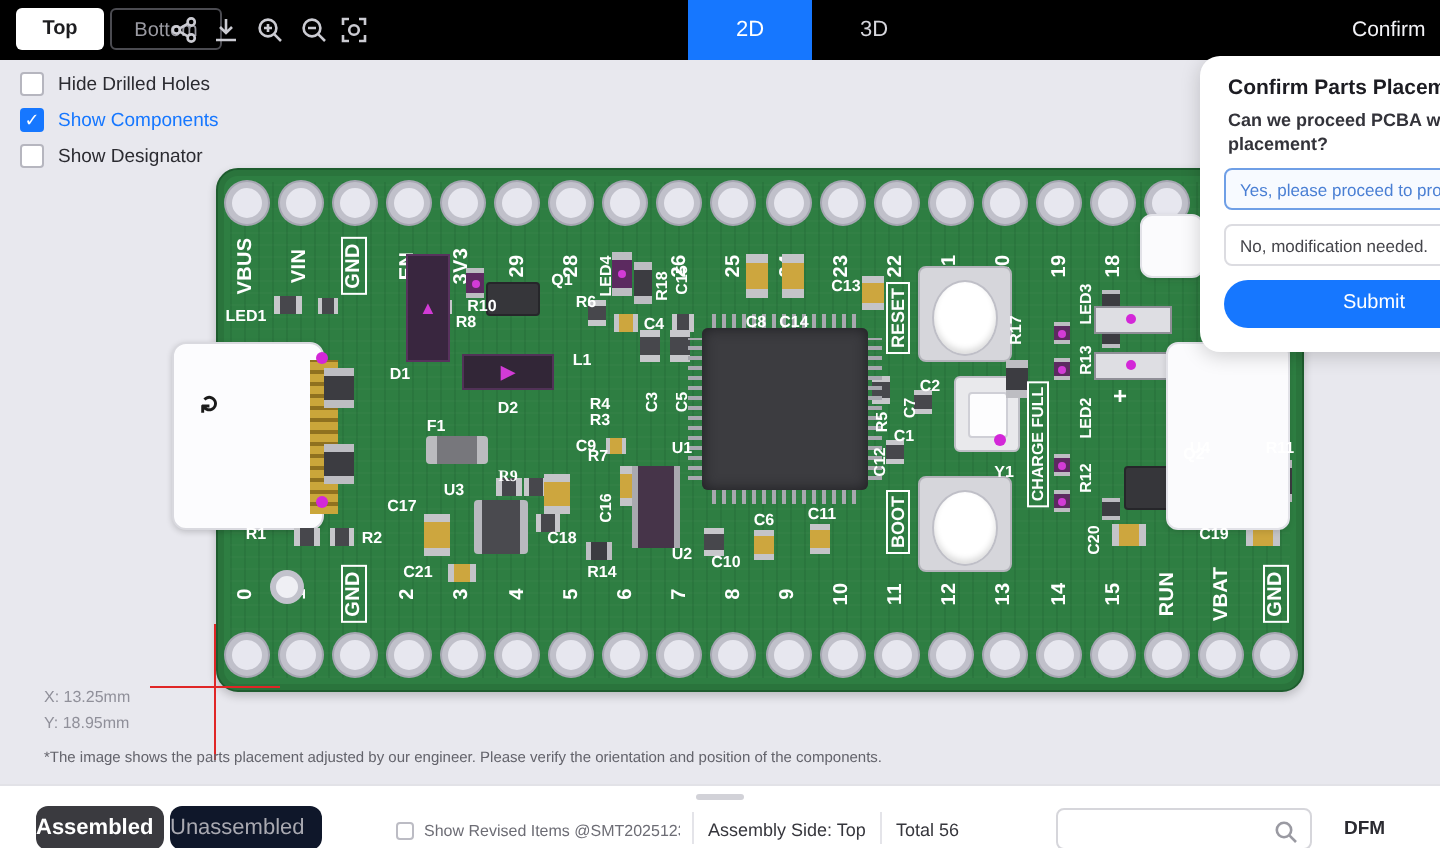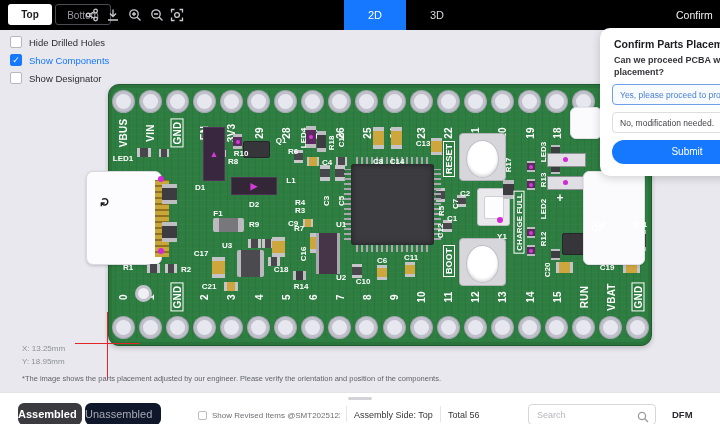--- a/index.html
+++ b/index.html
@@ -286,21 +286,21 @@
       <div class="deslab" style="left: 327px; top: 162px;">C4</div>
       <div class="deslab" style="left: 378px; top: 161px;">C8</div>
       <div class="deslab" style="left: 397px; top: 161px;">C14</div>
       <div class="deslab" style="left: 423px; top: 143px;">C13</div>
       <div class="deslab" style="left: 200px; top: 187px;">D1</div>
       <div class="deslab" style="left: 254px; top: 204px;">D2</div>
       <div class="deslab" style="left: 291px; top: 180px;">L1</div>
       <div class="deslab" style="left: 300px; top: 202px;">R4</div>
       <div class="deslab" style="left: 300px; top: 210px;">R3</div>
       <div class="deslab" style="left: 218px; top: 213px;">F1</div>
-      <div class="deslab" style="left: 254px; top: 224px;">R9</div>
+      <div class="deslab" style="left: 254px; top: 238px; font-family: Liberation Serif, serif;">R9</div>
       <div class="deslab" style="left: 293px; top: 223px;">C9</div>
       <div class="deslab" style="left: 299px; top: 228px;">R7</div>
       <div class="deslab" style="left: 341px; top: 224px;">U1</div>
       <div class="deslab dvert" style="left: 303px; top: 254px;">C16</div>
       <div class="deslab" style="left: 227px; top: 245px;">U3</div>
       <div class="deslab" style="left: 201px; top: 253px;">C17</div>
       <div class="deslab" style="left: 186px; top: 269px;">R2</div>
       <div class="deslab" style="left: 128px; top: 267px;">R1</div>
       <div class="deslab" style="left: 209px; top: 286px;">C21</div>
       <div class="deslab" style="left: 281px; top: 269px;">C18</div>
@@ -406,21 +406,20 @@
     <div id="drag-handle"></div>
     <div class="btab" id="tab-assembled">Assembled</div>
     <div class="btab" id="tab-unassembled">Unassembled</div>
     <div id="revised-cb"></div>
     <div id="revised-label">Show Revised Items @SMT20251231150202</div>
     <div class="vdiv" id="vdiv1"></div>
     <div id="assembly-side">Assembly Side: Top</div>
     <div class="vdiv" id="vdiv2"></div>
     <div id="total-count">Total 56</div>
     <div id="search-box">
-      <input id="search-input" placeholder="Search" style="">
       <span id="search-icon">
         <svg viewBox="0 0 12 12">
             <circle cx="5" cy="5" r="3.6"></circle>
             <path d="M7.8 7.8 11 11"></path>
           </svg>
       </span>
     </div>
     <div id="dfm-label">DFM</div>
   </div>
 

